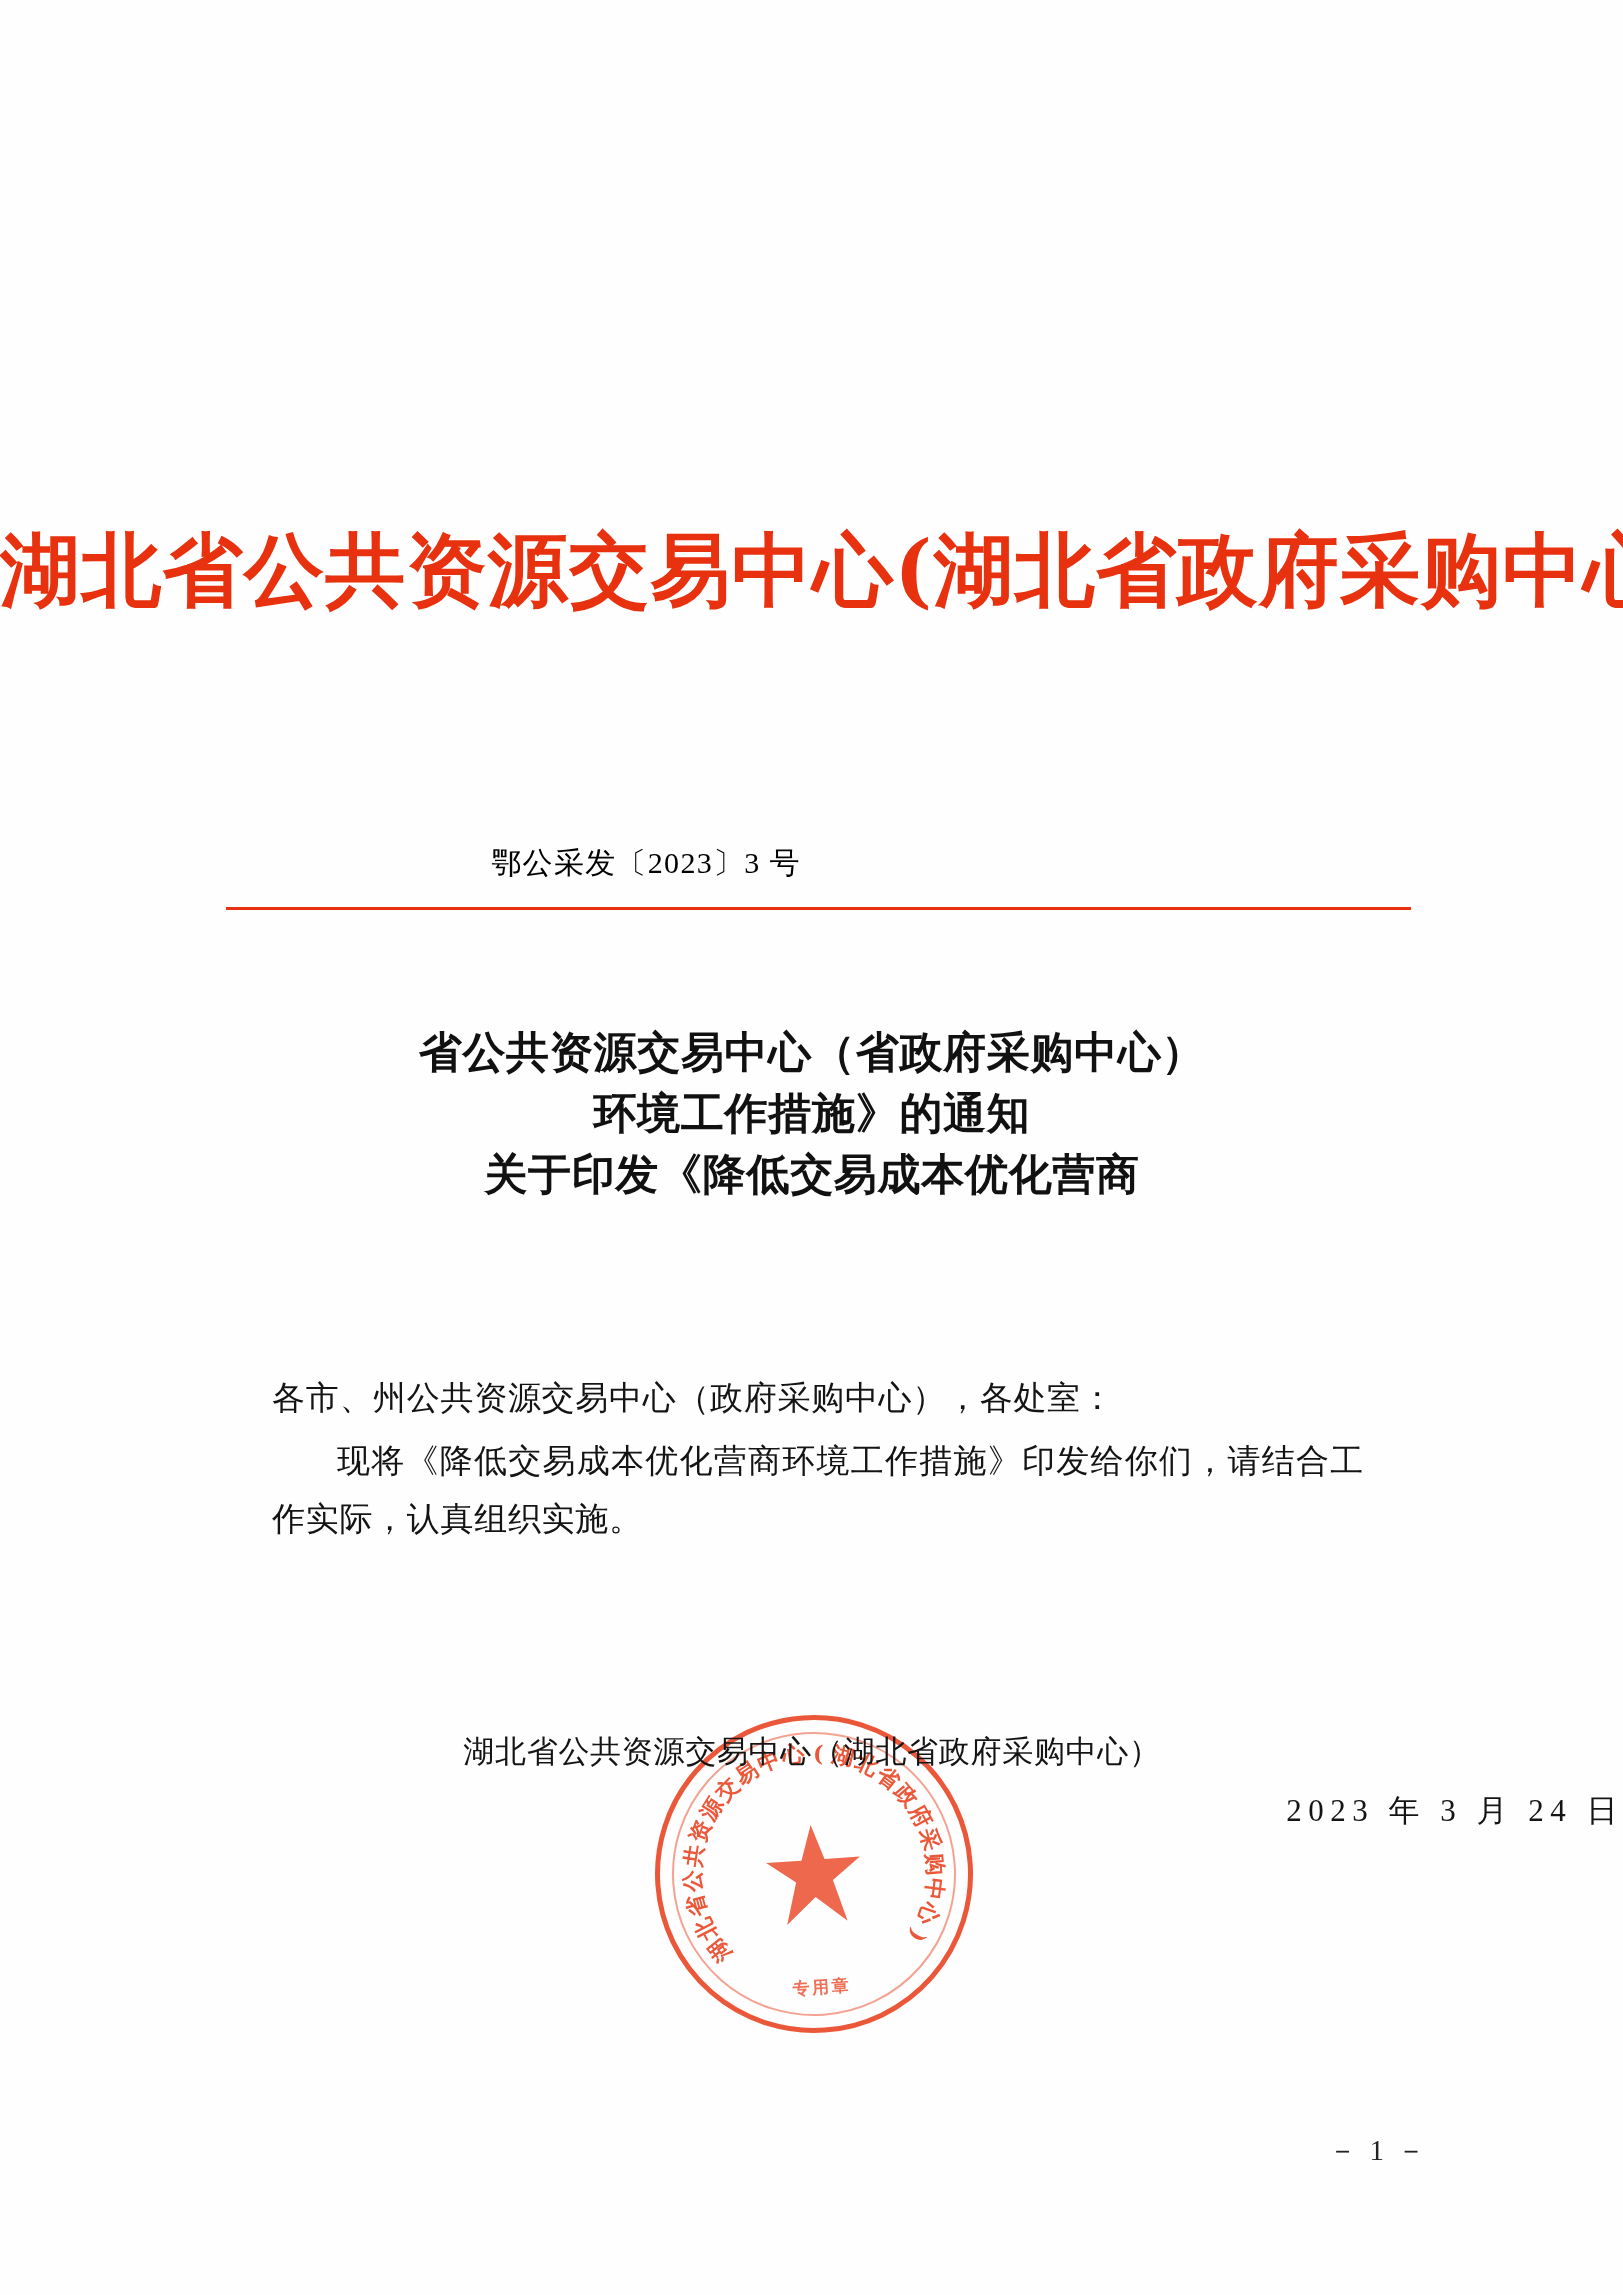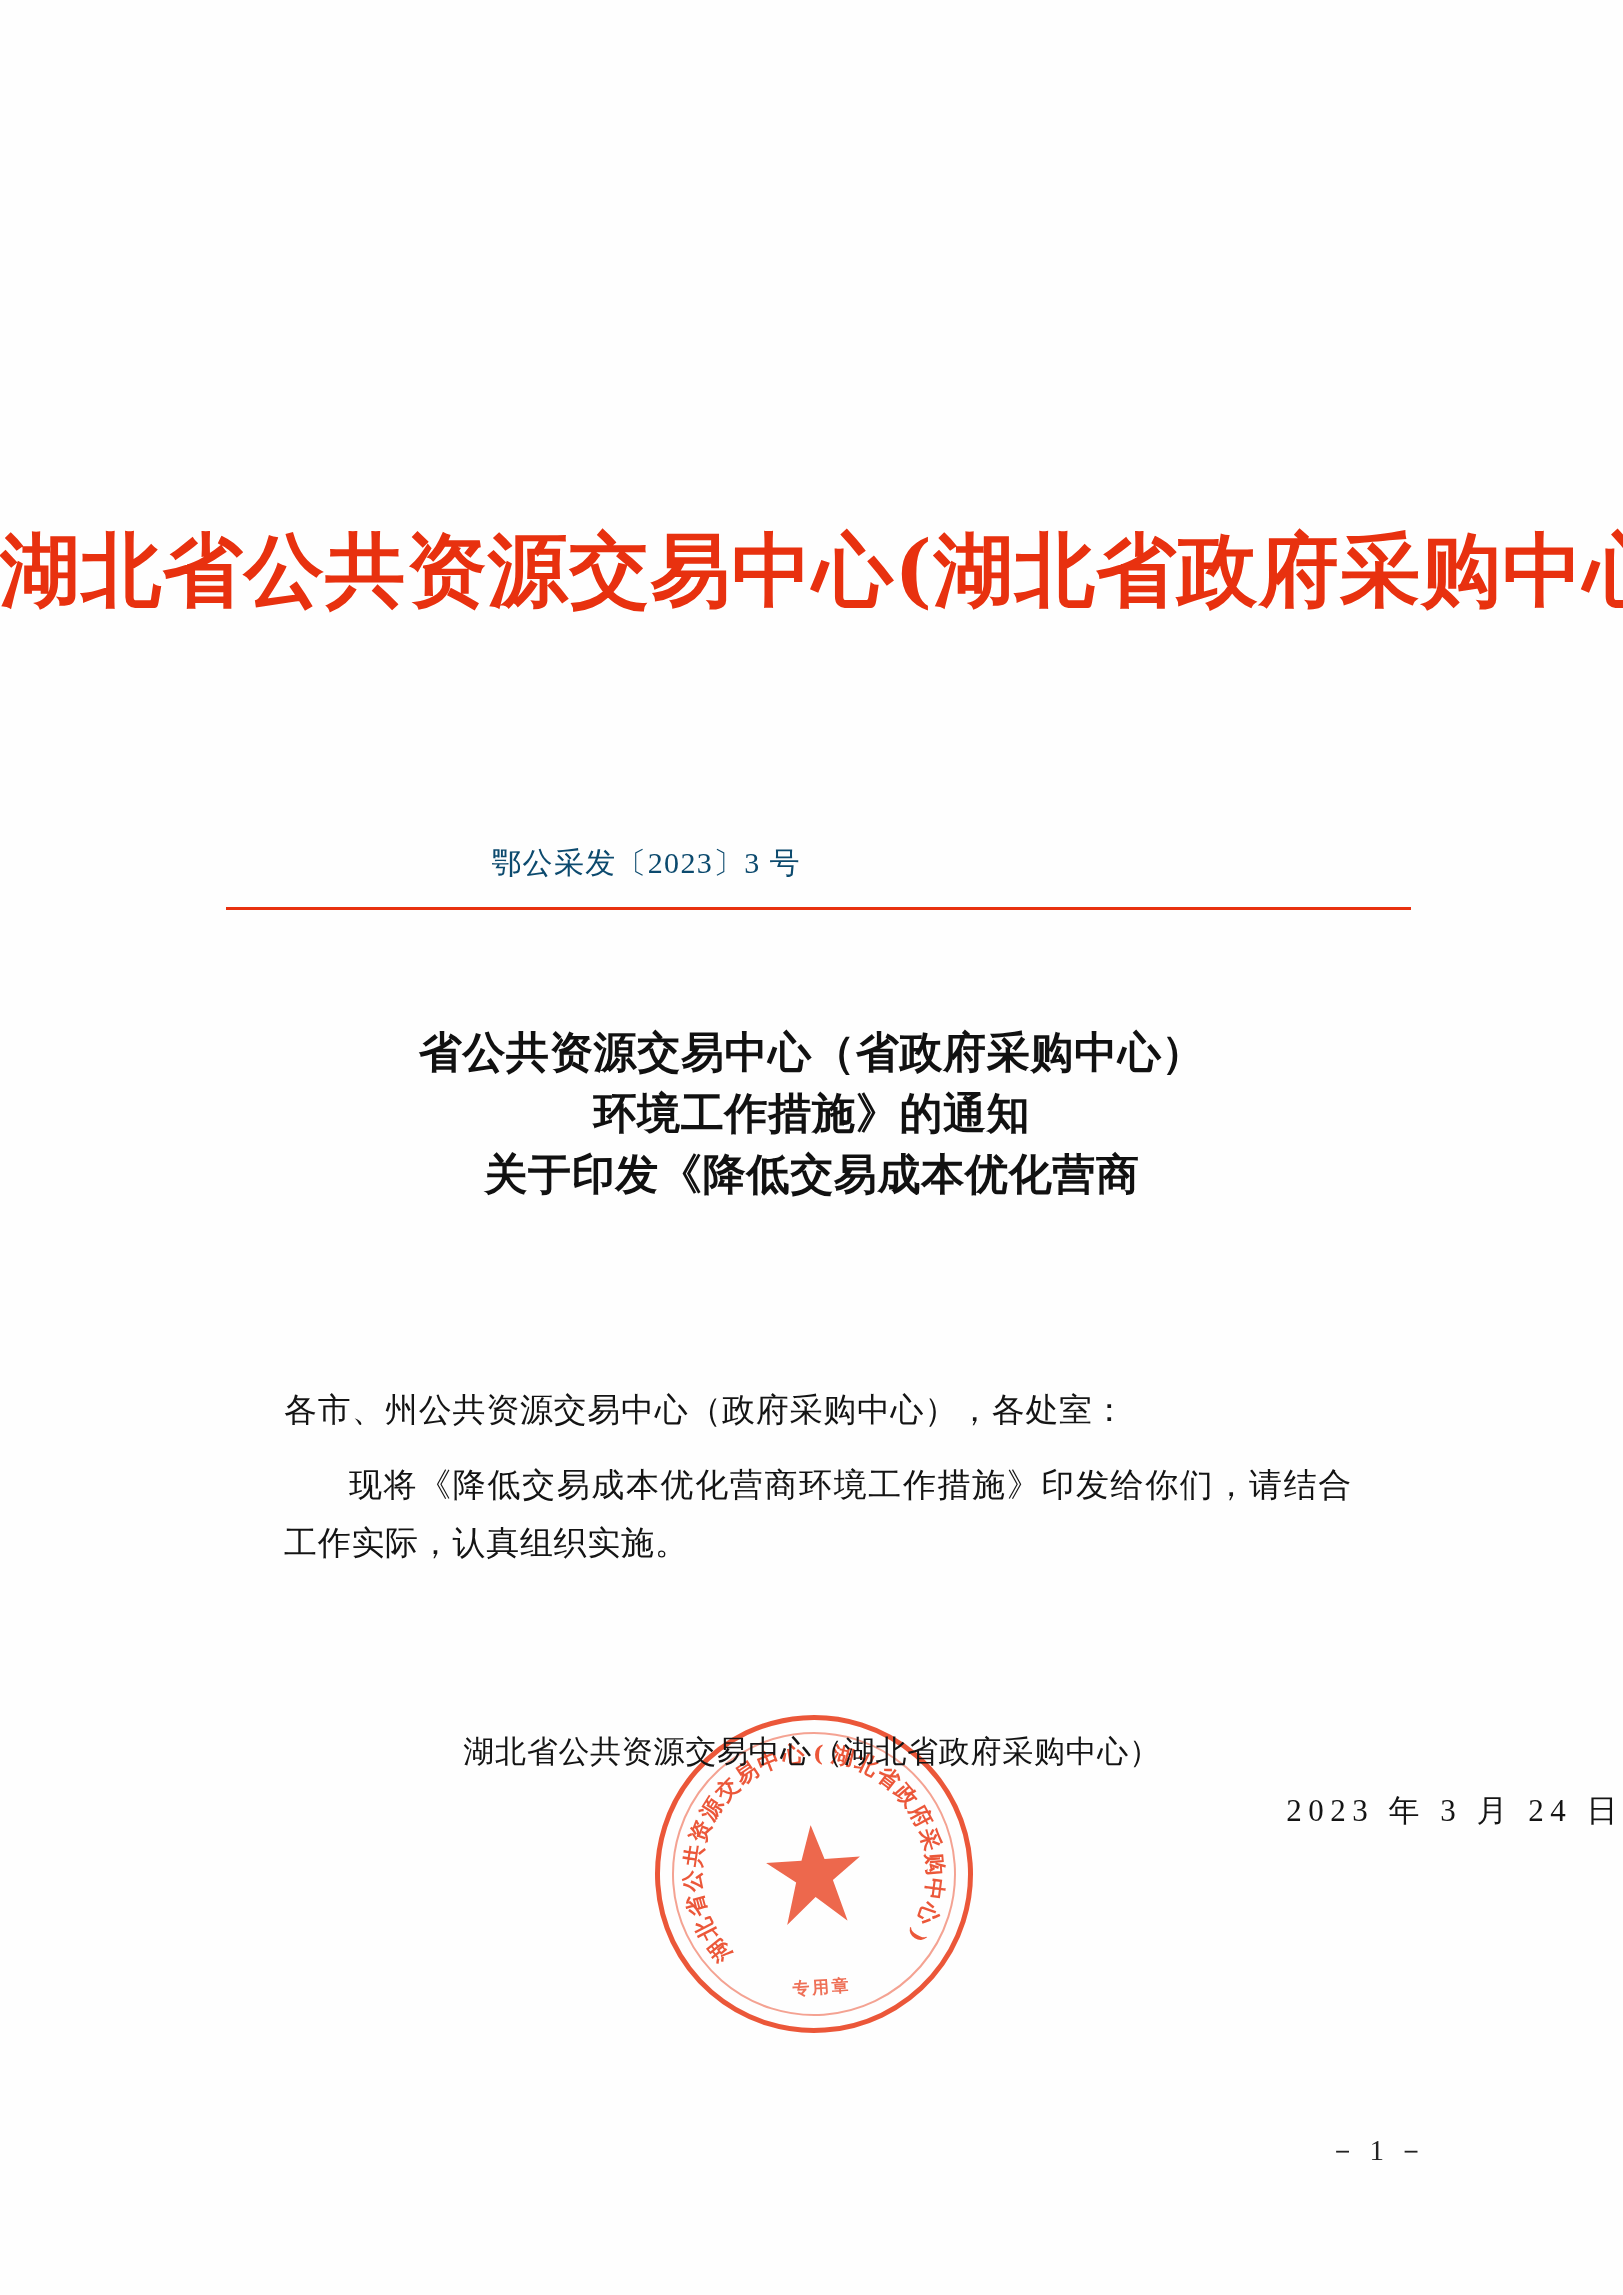--- a/index.html
+++ b/index.html
@@ -35,21 +35,21 @@
   }
 
   
   .docnum {
     position: absolute;
     top: 843px;
     left: 0;
     width: 1292px;
     text-align: center;
     font-size: 30px;
-    color: #0c4a6e;
+    color: #000000;
     letter-spacing: 1.3px;
   }
   .redrule {
     position: absolute;
     top: 907px;
     left: 226px;
     width: 1185px;
     height: 3.3px;
     background: #e8310f;
   }
@@ -75,21 +75,21 @@
     position: absolute;
     top: 1365px;
     left: 268px;
     width: 1100px;
     font-size: 33px;
     line-height: 1.78;
     color: #141414;
     letter-spacing: 0.7px;
   }
   .body-block p {
-    margin: 16px;
+    margin: 4px;
     text-align: justify;
   }
   .indent { text-indent: 65px; }
 
   
   .signature {
     position: absolute;
     top: 1723px;
     left: 0;
     width: 1624px;

